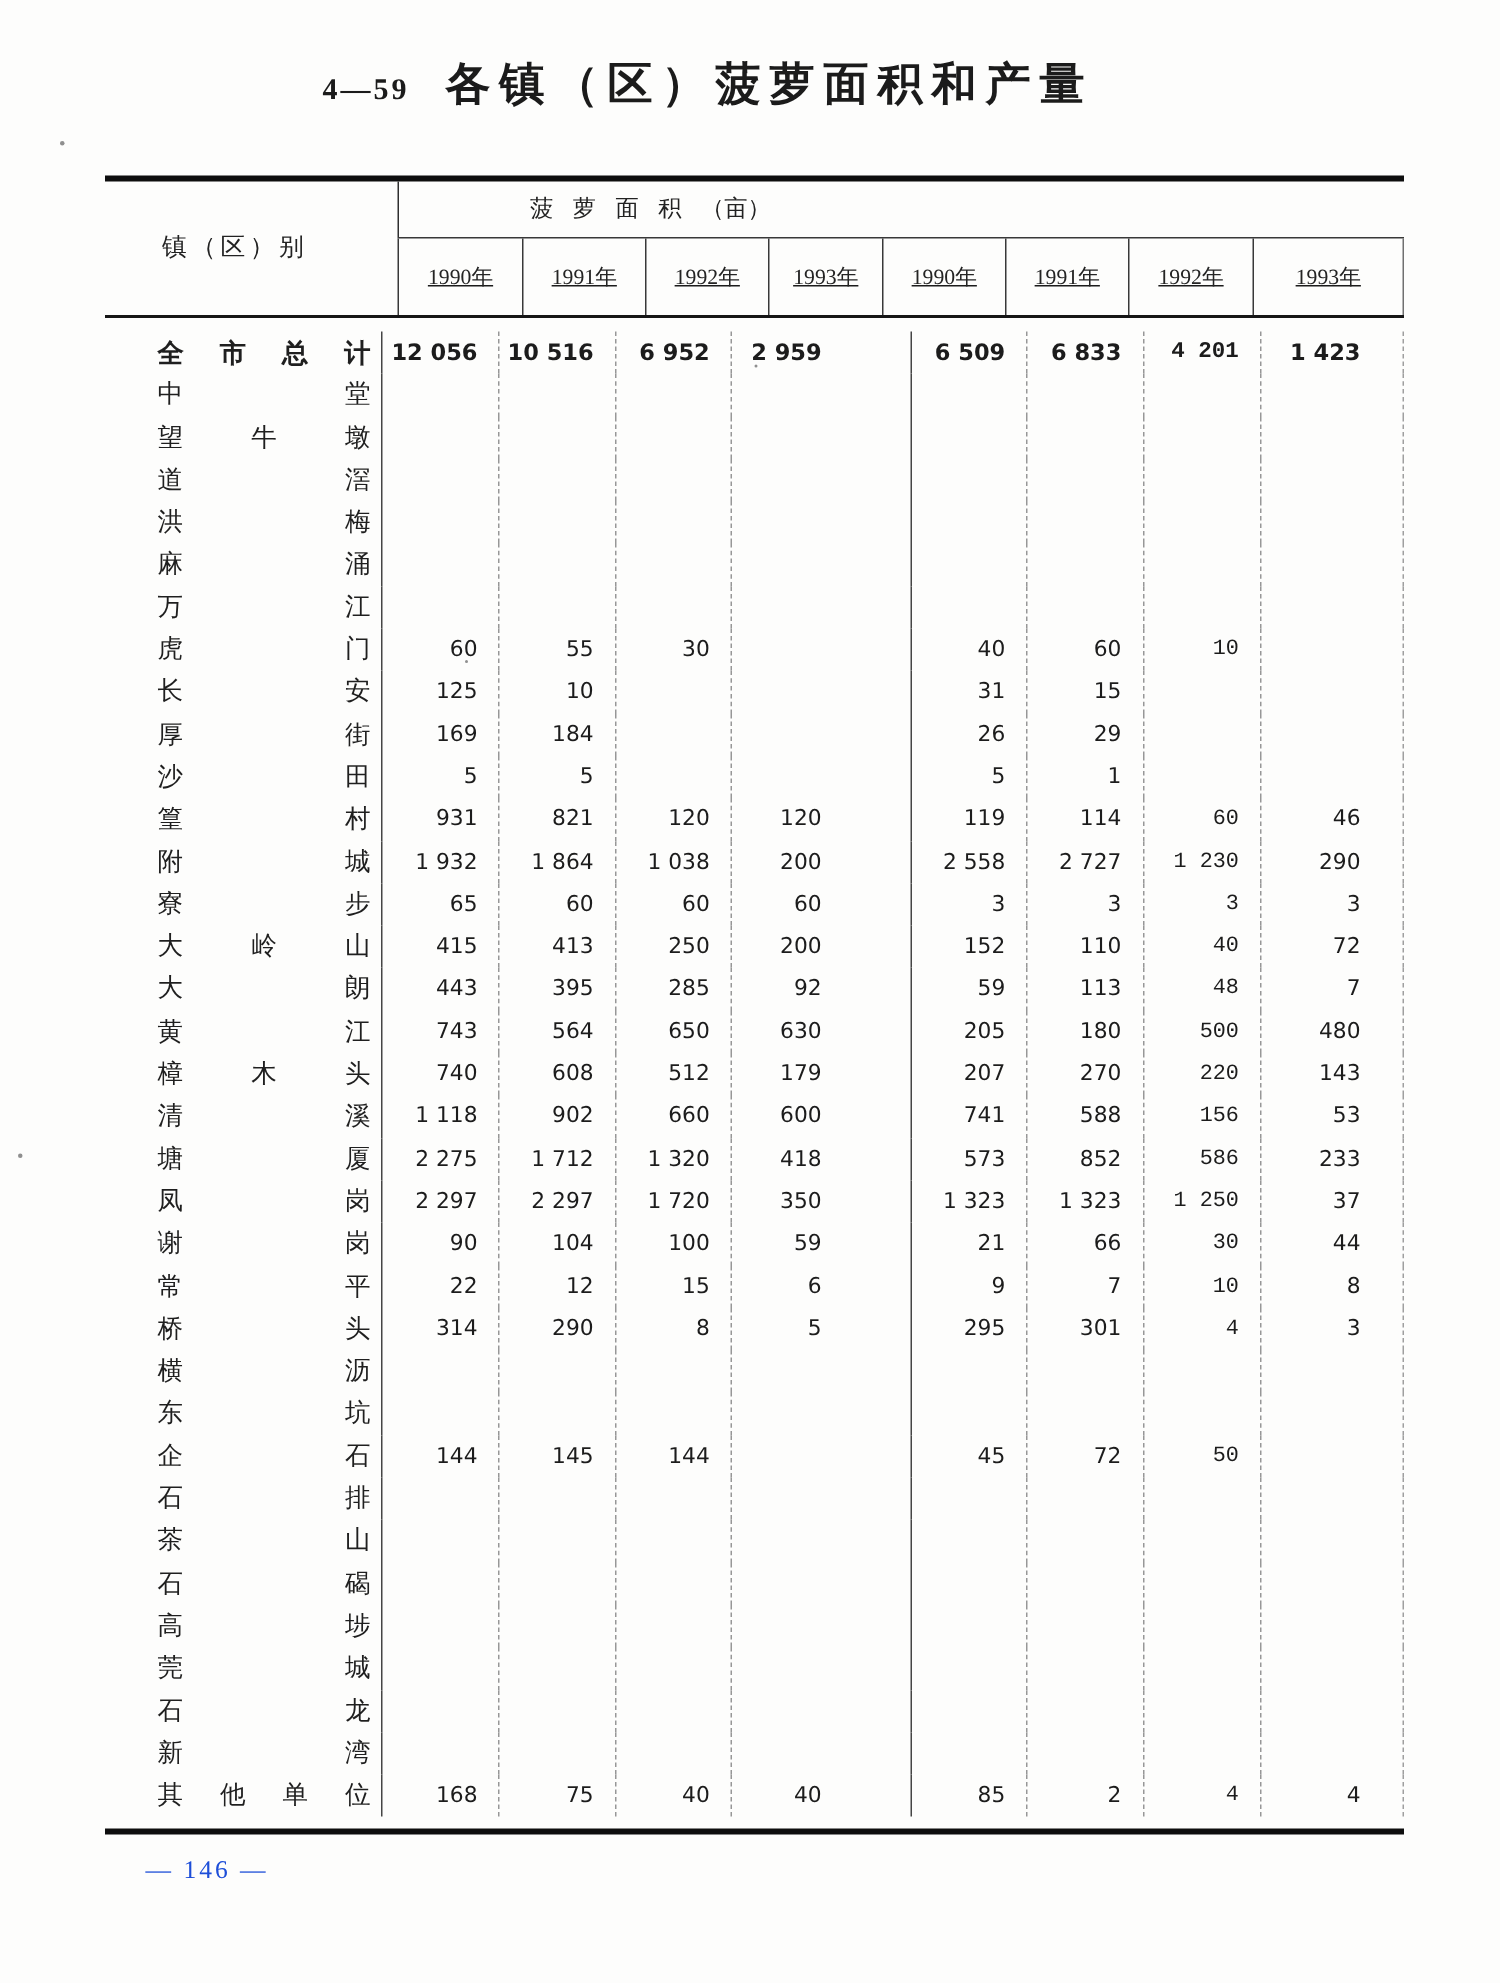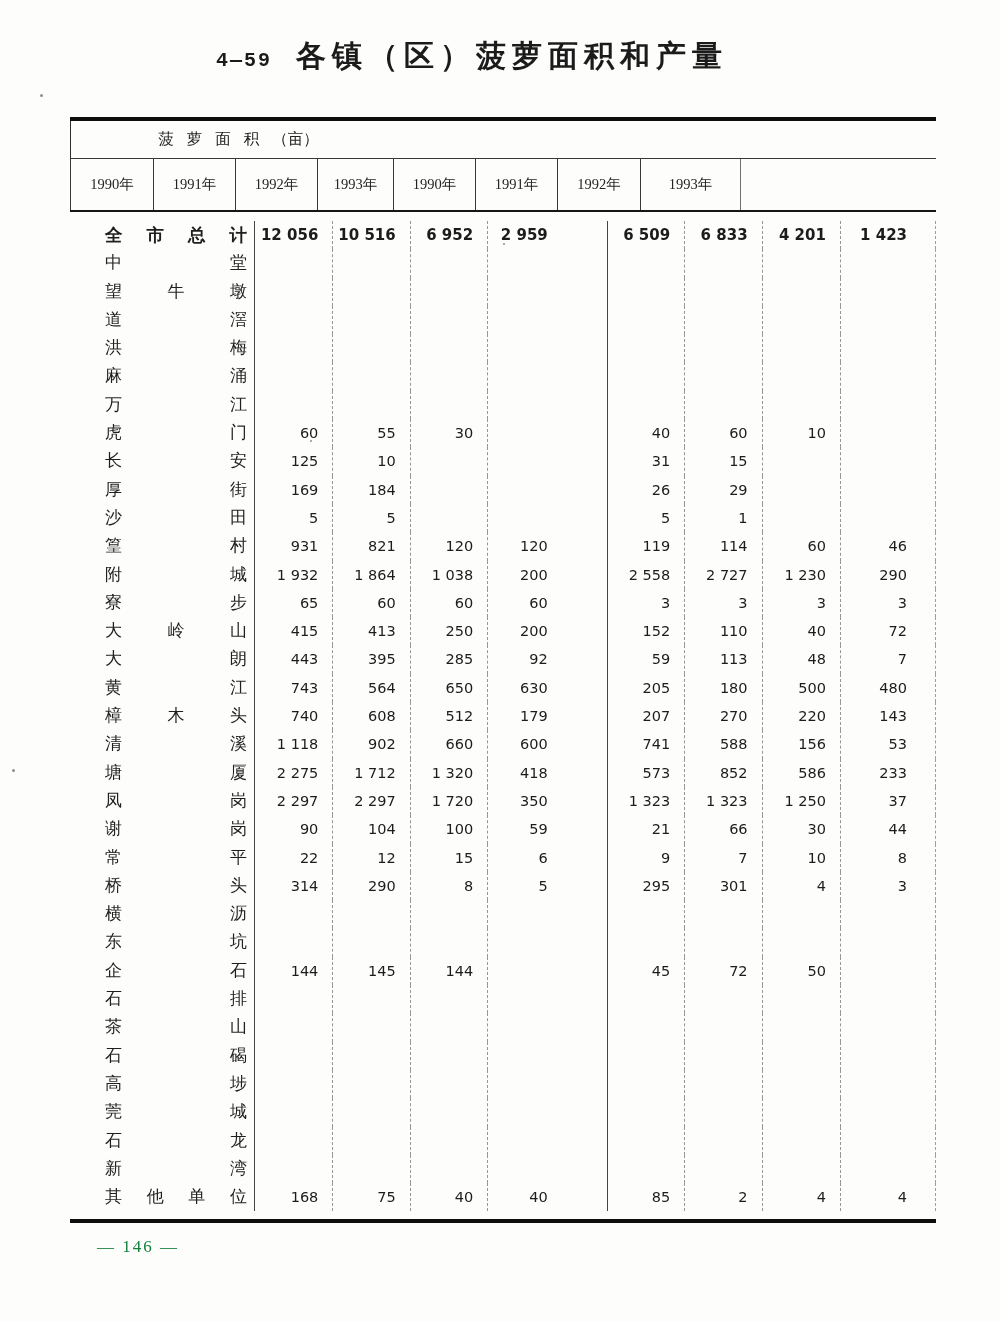--- a/index.html
+++ b/index.html
@@ -8,21 +8,21 @@
     background:#fdfdfc;color:#1b1b1b;
     font-family:"Liberation Serif","DejaVu Serif",serif;
     overflow:hidden;
   }
   
   .title-row{
     position:absolute;top:36px;left:0;width:100%;
     display:flex;justify-content:center;align-items:baseline;gap:24px;
     transform:translateX(-28px);
   }
-  .title-no{font-size:20px;font-weight:bold;letter-spacing:2px;font-family:Liberation Mono, monospace;}
+  .title-no{font-size:20px;font-weight:bold;letter-spacing:2px;}
   .title-main{font-size:30px;font-weight:bold;letter-spacing:6px;}
   
   .table{
     position:absolute;left:70px;top:117px;width:866px;
     border-top:4px solid #0e0e0e;border-bottom:4px solid #0e0e0e;
   }
   .thead{display:flex;}
   .th-name{
     width:195px;box-sizing:border-box;height:88px;
     display:flex;align-items:center;padding-left:38px;
@@ -31,21 +31,21 @@
   .thead-right{flex:1;display:flex;flex-direction:column;}
   .group-row{display:flex;height:37px;}
   .group-cell{
     box-sizing:border-box;display:flex;align-items:center;justify-content:center;
     font-size:15.5px;color:#222;
   }
   .g1{width:323px;border-left:1px solid #2f2f2f;}
   .g2{width:348px;border-left:1px solid #2f2f2f;border-right:1px solid #8a8a8a;}
   .group-main{letter-spacing:13px;text-indent:13px;font-family:Liberation Mono, monospace;}
   .group-unit{letter-spacing:0;}
-  .years-row{display:flex;height:51px;border-top:1px solid #383838;}
+  .years-row{display:flex;height:51px;border-top:1px solid #383838;text-decoration:underline;}
   .y{
     box-sizing:border-box;display:flex;align-items:center;justify-content:center;
     font-size:14.5px;color:#242424;border-left:1px solid #383838;
   }
   .y:last-child{border-right:1px solid #707070;}
   .w1{width:83px}.w2{width:82px}.w3{width:82px}.w4{width:76px}
   .w5{width:82px}.w6{width:82px}.w7{width:83px}.w8{width:101px}
   
   .tbody{border-top:2px solid #161616;padding-top:9px;padding-bottom:8px;}
   .tr{display:flex;height:28.3px;}
@@ -58,42 +58,43 @@
   .num{
     font-family:"DejaVu Sans","Liberation Sans",sans-serif;
     font-size:14.5px;text-align:right;padding-right:14px;color:#1c1c1c;
   }
   .c1{width:83px;border-left:1px solid #454545;}
   .c2{width:82px;border-left:1px dashed #979797;}
   .c3{width:82px;border-left:1px dashed #979797;}
   .c4{width:76px;border-left:1px dashed #979797;padding-right:11px;}
   .c5{width:82px;border-left:1px solid #454545;margin-left:48px;}
   .c6{width:82px;border-left:1px dashed #979797;}
-  .c7{width:83px;border-left:1px dashed #979797;}
+  .c7{width:83px;border-left:1px dashed #979797;font-family:Liberation Mono, monospace;}
   .c8{width:101px;border-left:1px dashed #979797;border-right:1px dashed #9f9f9f;padding-right:28px;}
   .total .num{font-weight:bold;font-size:15px;}
   .total .town{font-size:17.5px;font-weight:bold;}
   
   .footer{
     position:absolute;left:97px;top:1237px;
-    font-size:17px;letter-spacing:2px;color:#15803d;
+    font-size:17px;letter-spacing:2px;color:#1d4ed8;
   }
   
   .speck{position:absolute;background:#8f8f8f;border-radius:50%;}
 </style>
 </head>
 <body>
 
 <div class="title-row">
   <span class="title-no">4—59</span>
   <span class="title-main">各镇（区）菠萝面积和产量</span>
 </div>
 
 <div class="table">
   <div class="thead">
+    <div class="th-name">镇（区）别</div>
     <div class="thead-right">
       <div class="group-row">
         <div class="group-cell g1">
           <span class="group-main">菠萝面积</span>
           <span class="group-unit">（亩）</span>
         </div>
       </div>
       <div class="years-row">
         <div class="y w1">1990年</div>
         <div class="y w2">1991年</div>

